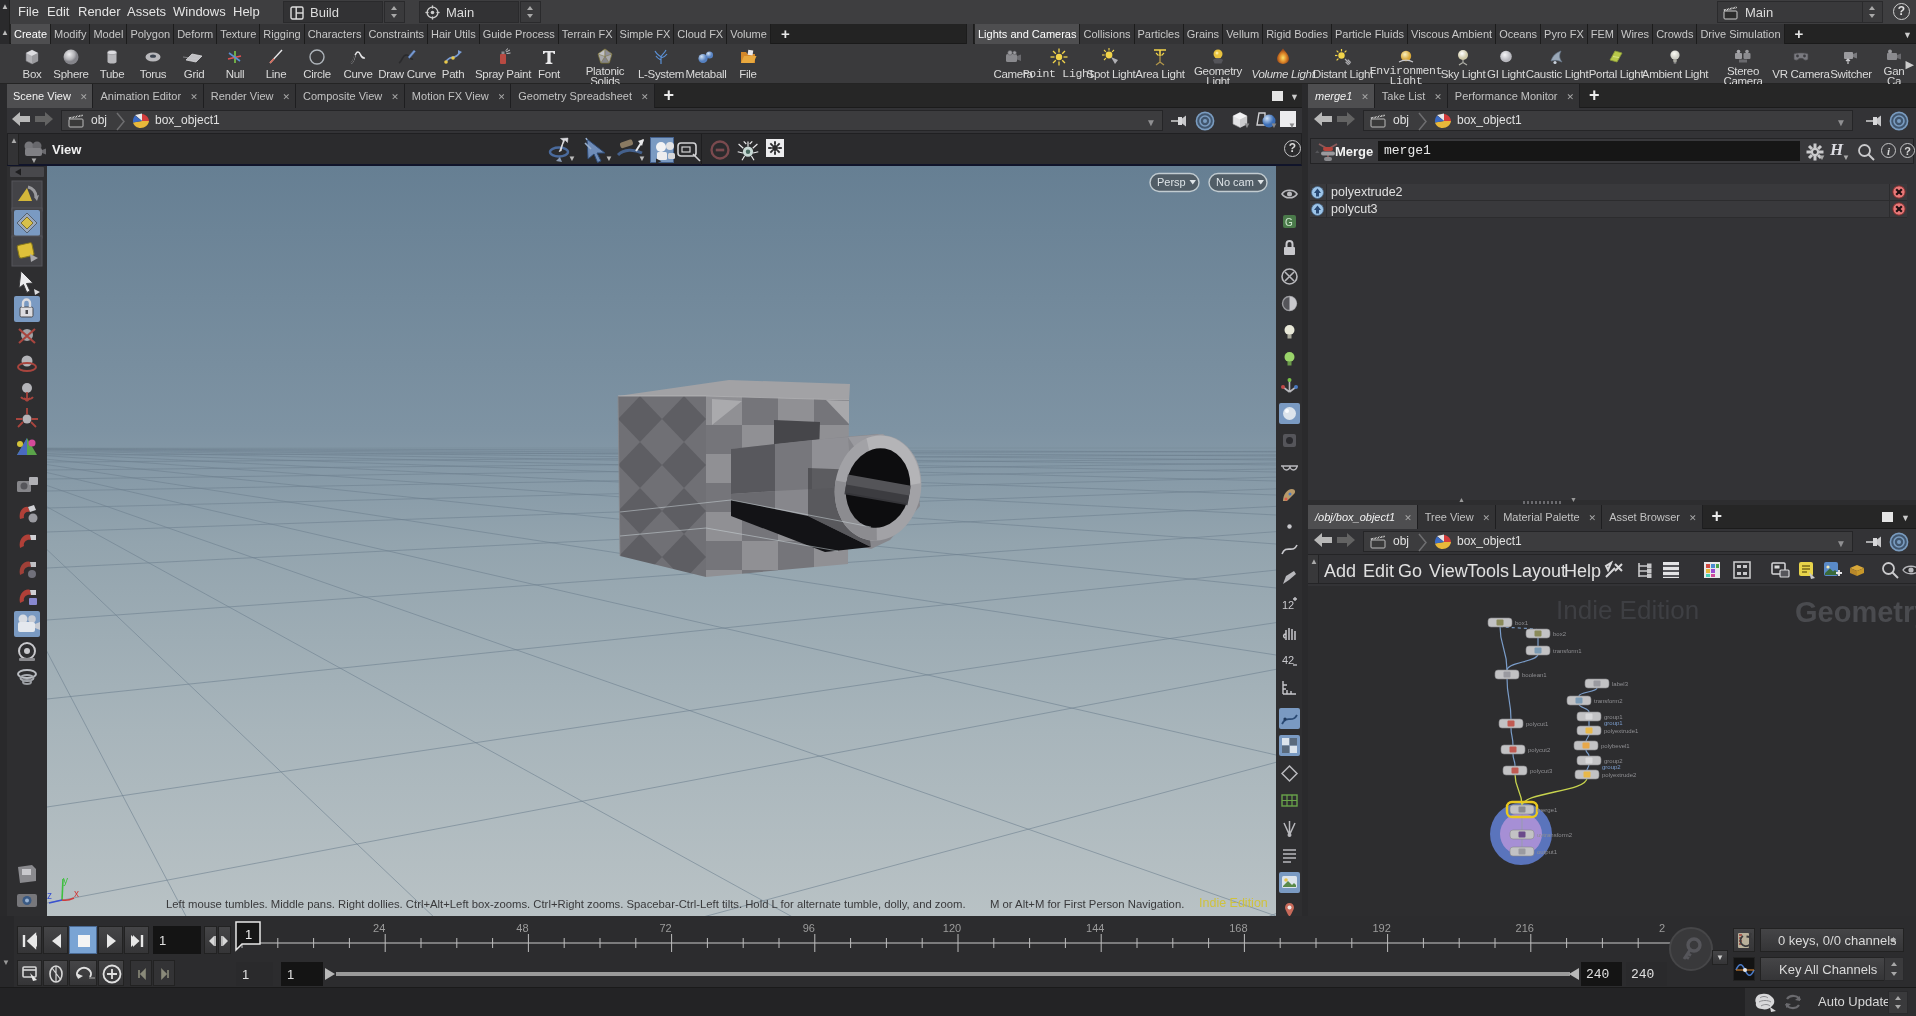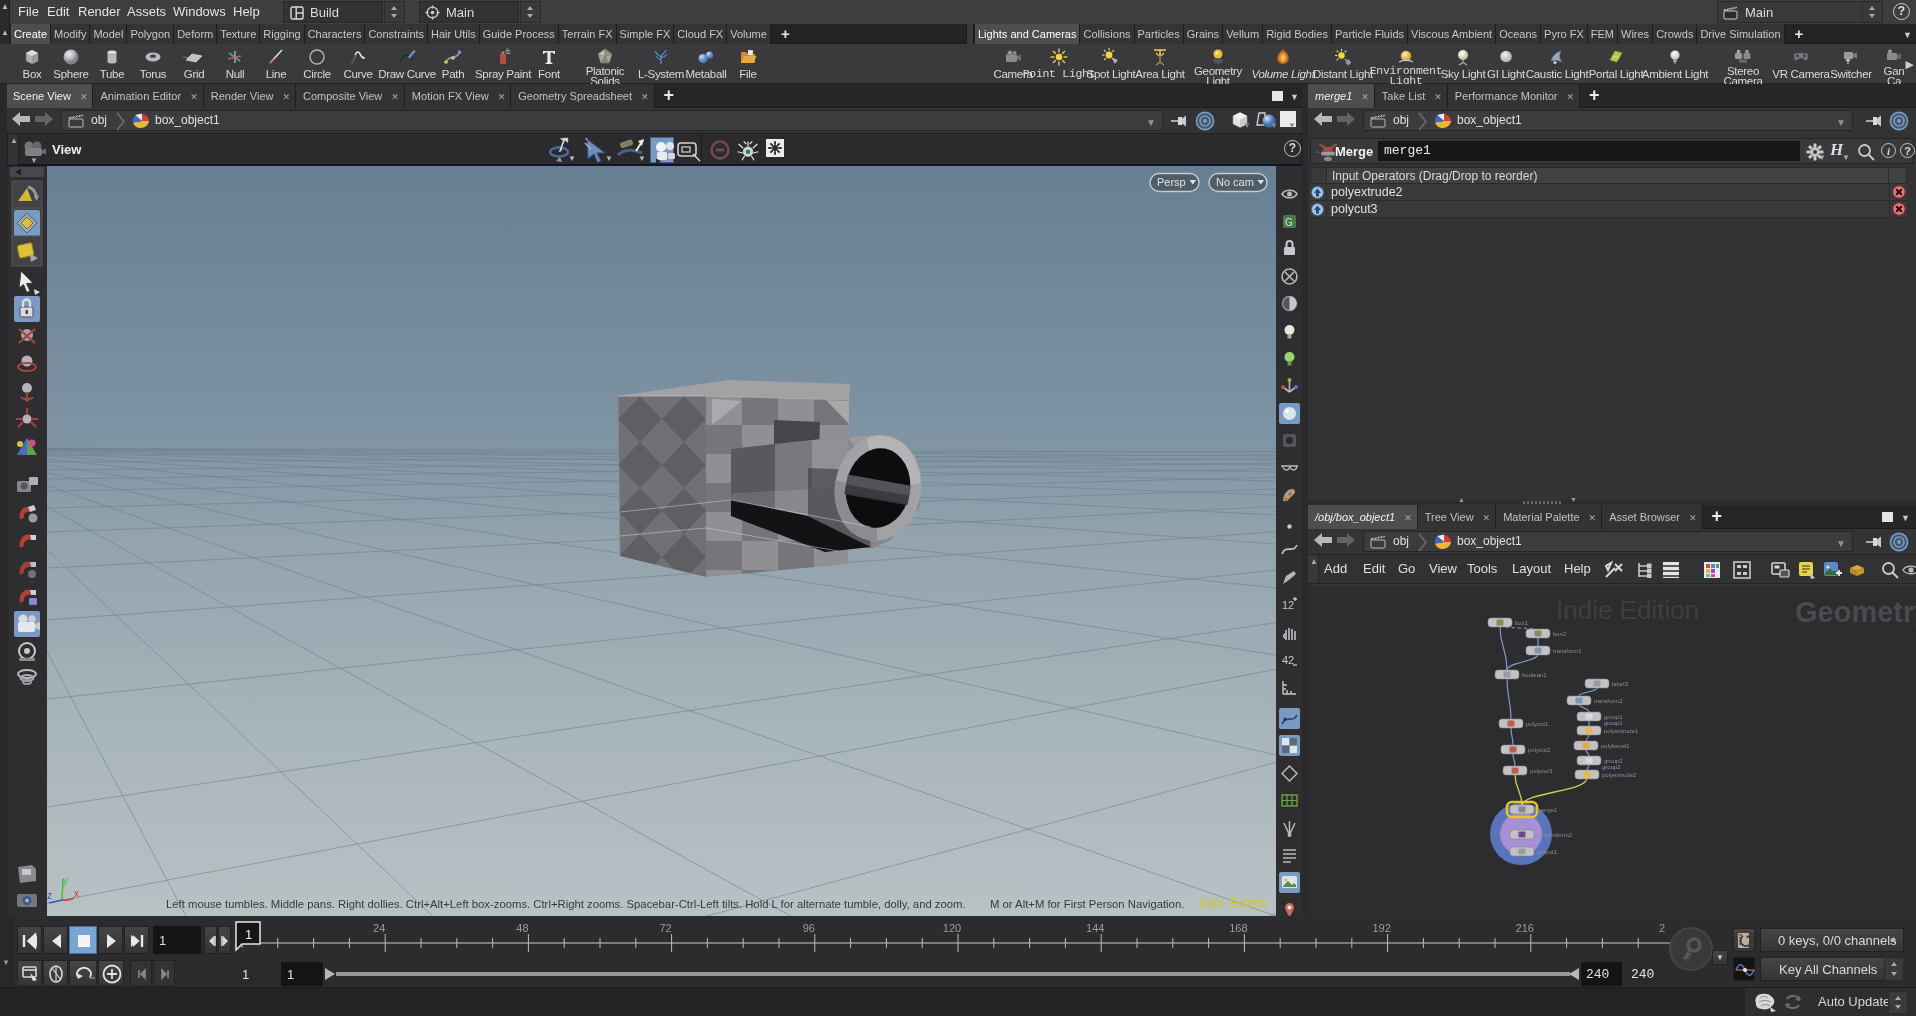--- a/index.html
+++ b/index.html
@@ -25,21 +25,21 @@
   .tool { position:absolute; top:1px; width:80px; height:38px; text-align:center; color:#dadada; font-size:11.5px; }
   .tool .ic { display:block; height:21px; margin-top:1px; }
   .tool .lb { display:block; line-height:10px; margin-top:2px; letter-spacing:-0.3px; }
 
   
   .ptabbar { position:absolute; height:24px; background:#262626; border-bottom:1px solid #1b1b1b; }
   .ptab { height:24px; line-height:24px; font-size:11px; color:#c2c2c2; background:#333335; border-right:1px solid #1e1e20; padding:0 5px 0 7px; white-space:nowrap; }
   .ptab.act { background:#4e4e50; color:#f2f2f2; }
   .ptab .x { color:#a8a8a8; font-size:9px; margin-left:9px; }
   .bigarrow { position:absolute; }
-  .nm { position:absolute; top:6px; font-size:13px; color:#e0e0e0; }
+  .nm { position:absolute; top:6px; font-size:18px; color:#e0e0e0; }
 
   
   .navbar { position:absolute; height:25px; background:#333336; }
   .navfield { position:absolute; top:2px; height:21px; background:#3c3c3e; border:1px solid #252527; }
 
   
   #vptb { left:7px; top:133px; width:1295px; height:33px; background:#2b2b2d; border:1px solid #202022; border-bottom:2px solid #10142a; }
 
   
   #timeline { left:0; top:916px; width:1916px; height:71px; background:#2c2c2e; }
@@ -1025,25 +1025,20 @@
         </svg>
       <span style="position:absolute;left:507px;top:14px;color:#aaa;font-size:8px;">▼</span>
       <span style="position:absolute;left:519px;top:1px;color:#dcdce2;font-size:17px;font-weight:bold;font-style:italic;font-family:'Liberation Serif',serif;">H</span>
       <span style="position:absolute;left:531px;top:14px;color:#aaa;font-size:8px;">▼</span>
       <svg width="20" height="20" style="position:absolute;left:545px;top:3px;" viewBox="0 0 20 20">
           <circle cx="8.5" cy="8.5" r="5.5" fill="none" stroke="#cacacc" stroke-width="1.8"></circle>
           <line x1="12.5" y1="12.5" x2="18" y2="18" stroke="#cacacc" stroke-width="2"></line>
         </svg>
       <div style="position:absolute;left:570px;top:4px;width:15px;height:15px;border:1.5px solid #c4c4c6;border-radius:50%;color:#d8d8d8;font-size:11px;font-style:italic;font-weight:bold;text-align:center;line-height:14px;font-family:'Liberation Serif',serif;">i</div>
       <div style="position:absolute;left:589px;top:4px;width:15px;height:15px;border:1.5px solid #c4c4c6;border-radius:50%;color:#d8d8d8;font-size:11px;font-weight:bold;text-align:center;line-height:14px;">?</div>
-    </div>
-    <div style="position:absolute;left:2px;top:83px;width:597px;height:17px;background:#414144;border:1px solid #2a2a2c;">
-        <div style="position:absolute;right:17px;top:0;width:1px;height:15px;background:#2a2a2c;"></div>
-      <div style="position:absolute;left:0;top:0;width:16px;height:15px;background:#39393c;border-right:1px solid #2a2a2c;"></div>
-      <span style="position:absolute;left:21px;top:1px;color:#dadada;font-size:12px;">Input Operators (Drag/Drop to reorder)</span>
     </div>
     <div class="oprow" style="top:100px;">
       <svg class="uparr" width="13" height="13" viewBox="0 0 13 13">
           <circle cx="6.5" cy="6.5" r="6" fill="#9cc4e8" stroke="#4a6a8c" stroke-width="0.8"></circle>
           <path d="M6.5 2.5 L10 7 L8 7 L8 10.5 L5 10.5 L5 7 L3 7 Z" fill="#2a4a74"></path>
         </svg>
       <span class="opname">polyextrude2</span>
       <svg class="redx" width="14" height="14" viewBox="0 0 14 14">
           <circle cx="7" cy="7" r="6.2" fill="#e87878" stroke="#7a2a2a" stroke-width="1"></circle>
           <path d="M4.2 4.2 L9.8 9.8 M9.8 4.2 L4.2 9.8" stroke="#201012" stroke-width="2.2"></path>

